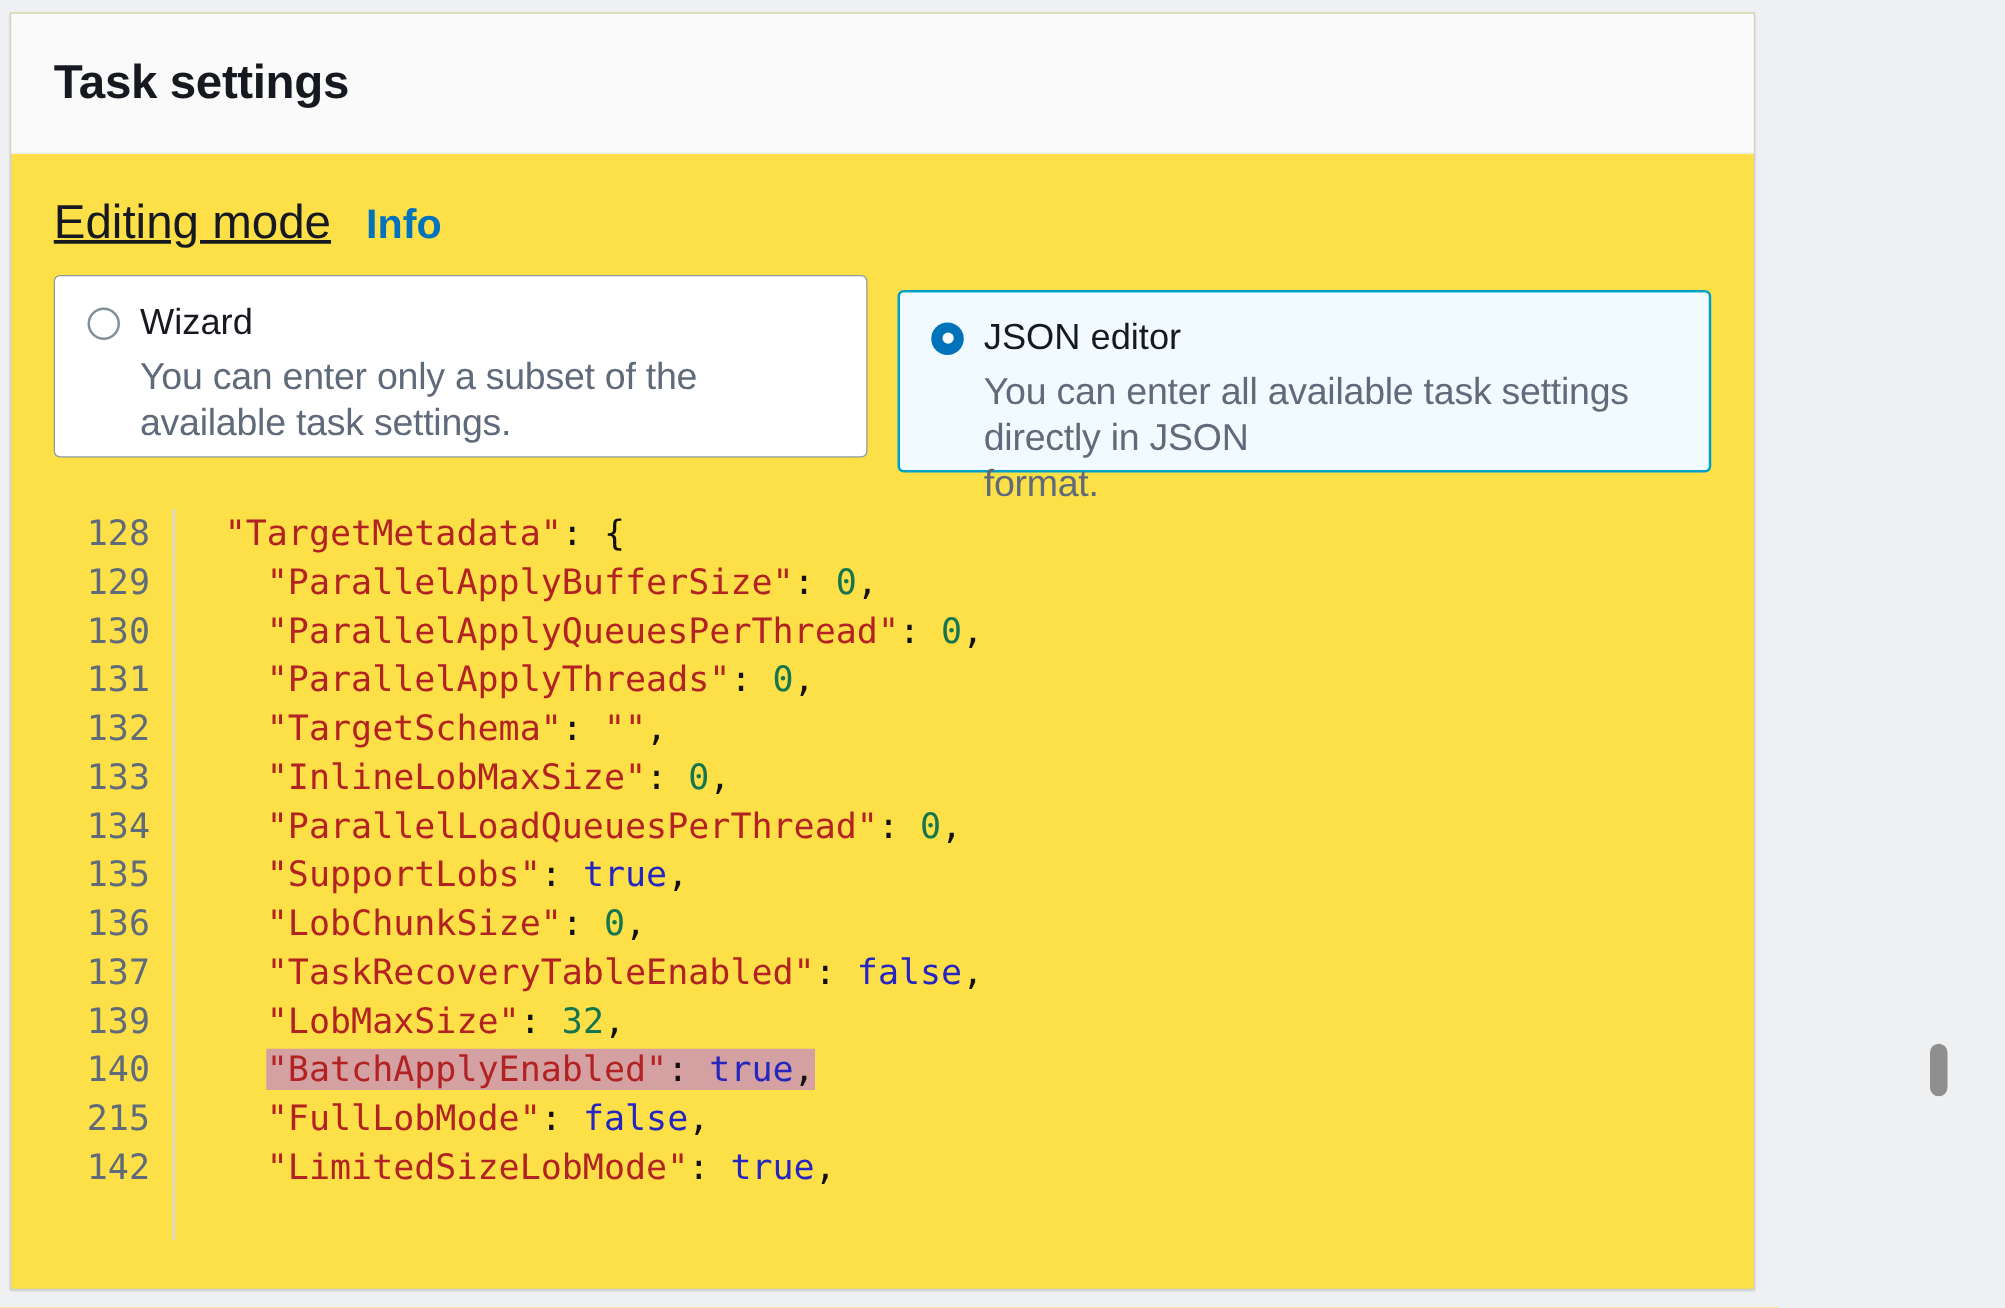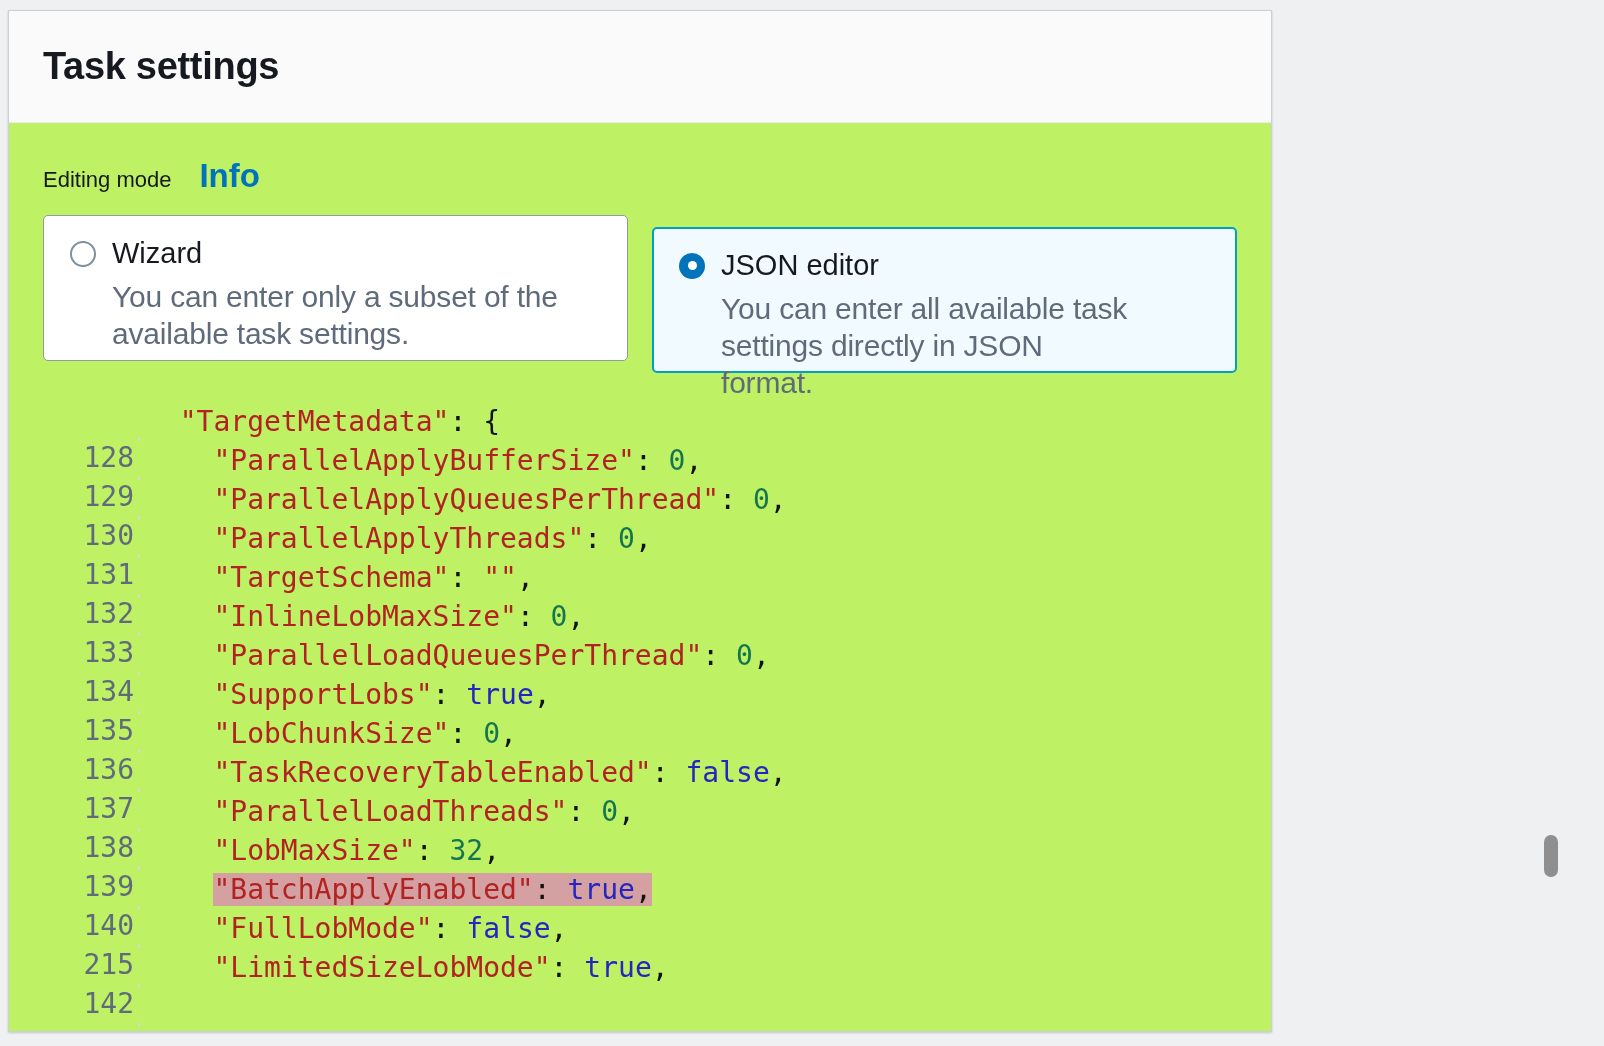--- a/index.html
+++ b/index.html
@@ -7,22 +7,22 @@
   body {
     font-family:"Liberation Sans", sans-serif;
     background:#eef0f1;
     position:relative;
     overflow:hidden;
     color:#16191f;
   }
   .card {
     position:absolute;
     left:8px; top:10px;
-    width:1264px; height:1022px;
-    background:#bef264;
+    width:1396px; height:1022px;
+    background:#fde047;
     border:1px solid #c9d1d3;
     box-shadow:0 1px 2px rgba(0,28,36,.18);
   }
   .card-header {
     height:112px;
     background:#fafafa;
     border-bottom:1px solid #eaeded;
     display:flex;
     align-items:center;
     padding-left:34px;
@@ -33,21 +33,21 @@
     color:#16191f;
     letter-spacing:-0.3px;
   }
   .card-body { padding:34px 34px 0 34px; }
 
   .editing-mode-row {
     display:flex;
     align-items:baseline;
     margin-bottom:20px;
   }
-  .editing-mode-label { font-size:22px; color:#16191f; }
+  .editing-mode-label { font-size:38px; color:#16191f;text-decoration:underline; }
   .info-link {
     font-size:33px;
     font-weight:700;
     color:#0073bb;
     margin-left:28px;
     text-decoration:none;
     cursor:pointer;
   }
 
   .option-cards { display:flex; gap:24px; }
@@ -101,24 +101,23 @@
 
   .editor {
     margin-top:29px;
     font-family:"DejaVu Sans Mono","Liberation Mono",monospace;
     font-size:28px;
   }
   .code-line { display:flex; height:39px; line-height:39px; }
   .lineno {
     flex:0 0 97px;
     text-align:right;
-    padding-right:4px;
+    padding-right:18px;
     color:#5f6b7a;
     border-right:2px solid #d8d8d8;
-    margin-top:36px;
   }
   .code { padding-left:6px; white-space:pre; color:#111111; }
   .tok-key  { color:#b22222; }
   .tok-str  { color:#b22222; }
   .tok-num  { color:#15754e; }
   .tok-bool { color:#2525c0; }
   .tok-plain{ color:#111111; }
   .hl { background:#d5a0a1; }
 
   .scrollbar-thumb {
@@ -202,24 +201,20 @@
         </div>
         <div class="code-line">
           <span class="lineno">136</span>
           <span class="code">    <span><span class="tok-key">"LobChunkSize"</span><span class="tok-plain">: </span><span class="tok-num">0</span><span class="tok-plain">,</span></span></span>
         </div>
         <div class="code-line">
           <span class="lineno">137</span>
           <span class="code">    <span><span class="tok-key">"TaskRecoveryTableEnabled"</span><span class="tok-plain">: </span><span class="tok-bool">false</span><span class="tok-plain">,</span></span></span>
         </div>
         <div class="code-line">
-          <span class="lineno">138</span>
-          <span class="code">    <span><span class="tok-key">"ParallelLoadThreads"</span><span class="tok-plain">: </span><span class="tok-num">0</span><span class="tok-plain">,</span></span></span>
-        </div>
-        <div class="code-line">
           <span class="lineno">139</span>
           <span class="code">    <span><span class="tok-key">"LobMaxSize"</span><span class="tok-plain">: </span><span class="tok-num">32</span><span class="tok-plain">,</span></span></span>
         </div>
         <div class="code-line">
           <span class="lineno">140</span>
           <span class="code">    <span class="hl"><span class="tok-key">"BatchApplyEnabled"</span><span class="tok-plain">: </span><span class="tok-bool">true</span><span class="tok-plain">,</span></span></span>
         </div>
         <div class="code-line">
           <span class="lineno">215</span>
           <span class="code">    <span><span class="tok-key">"FullLobMode"</span><span class="tok-plain">: </span><span class="tok-bool">false</span><span class="tok-plain">,</span></span></span>

